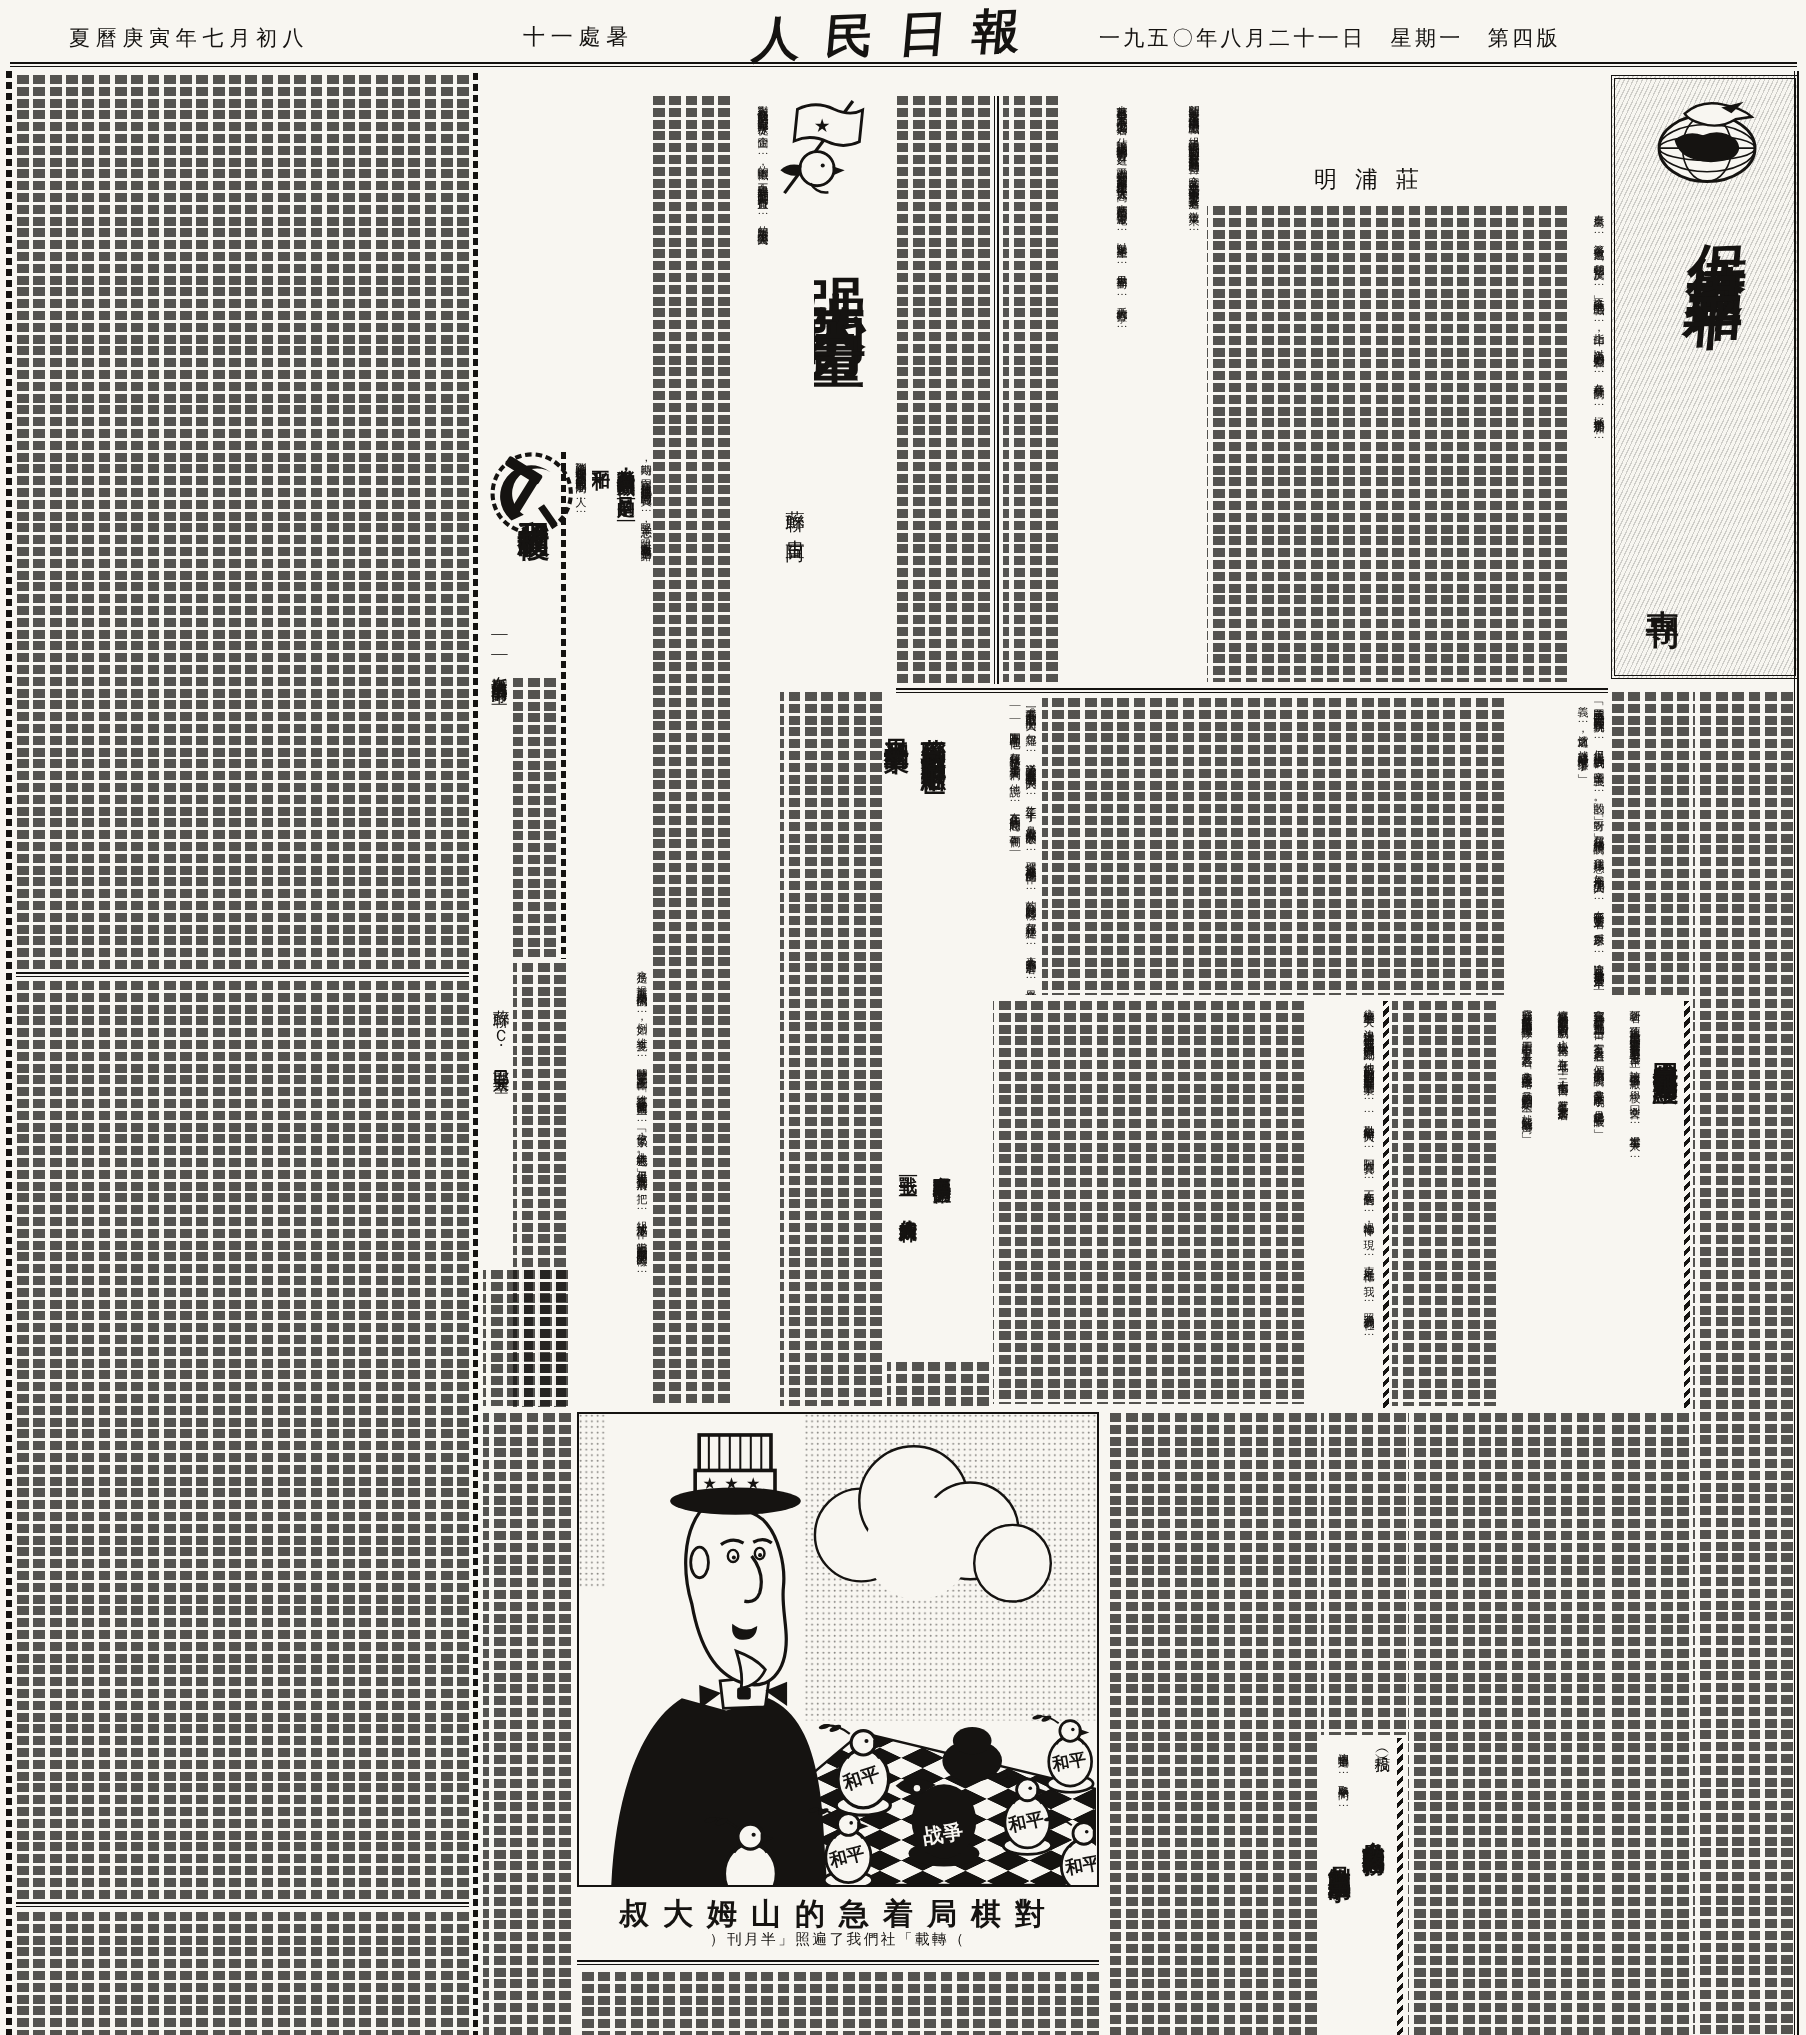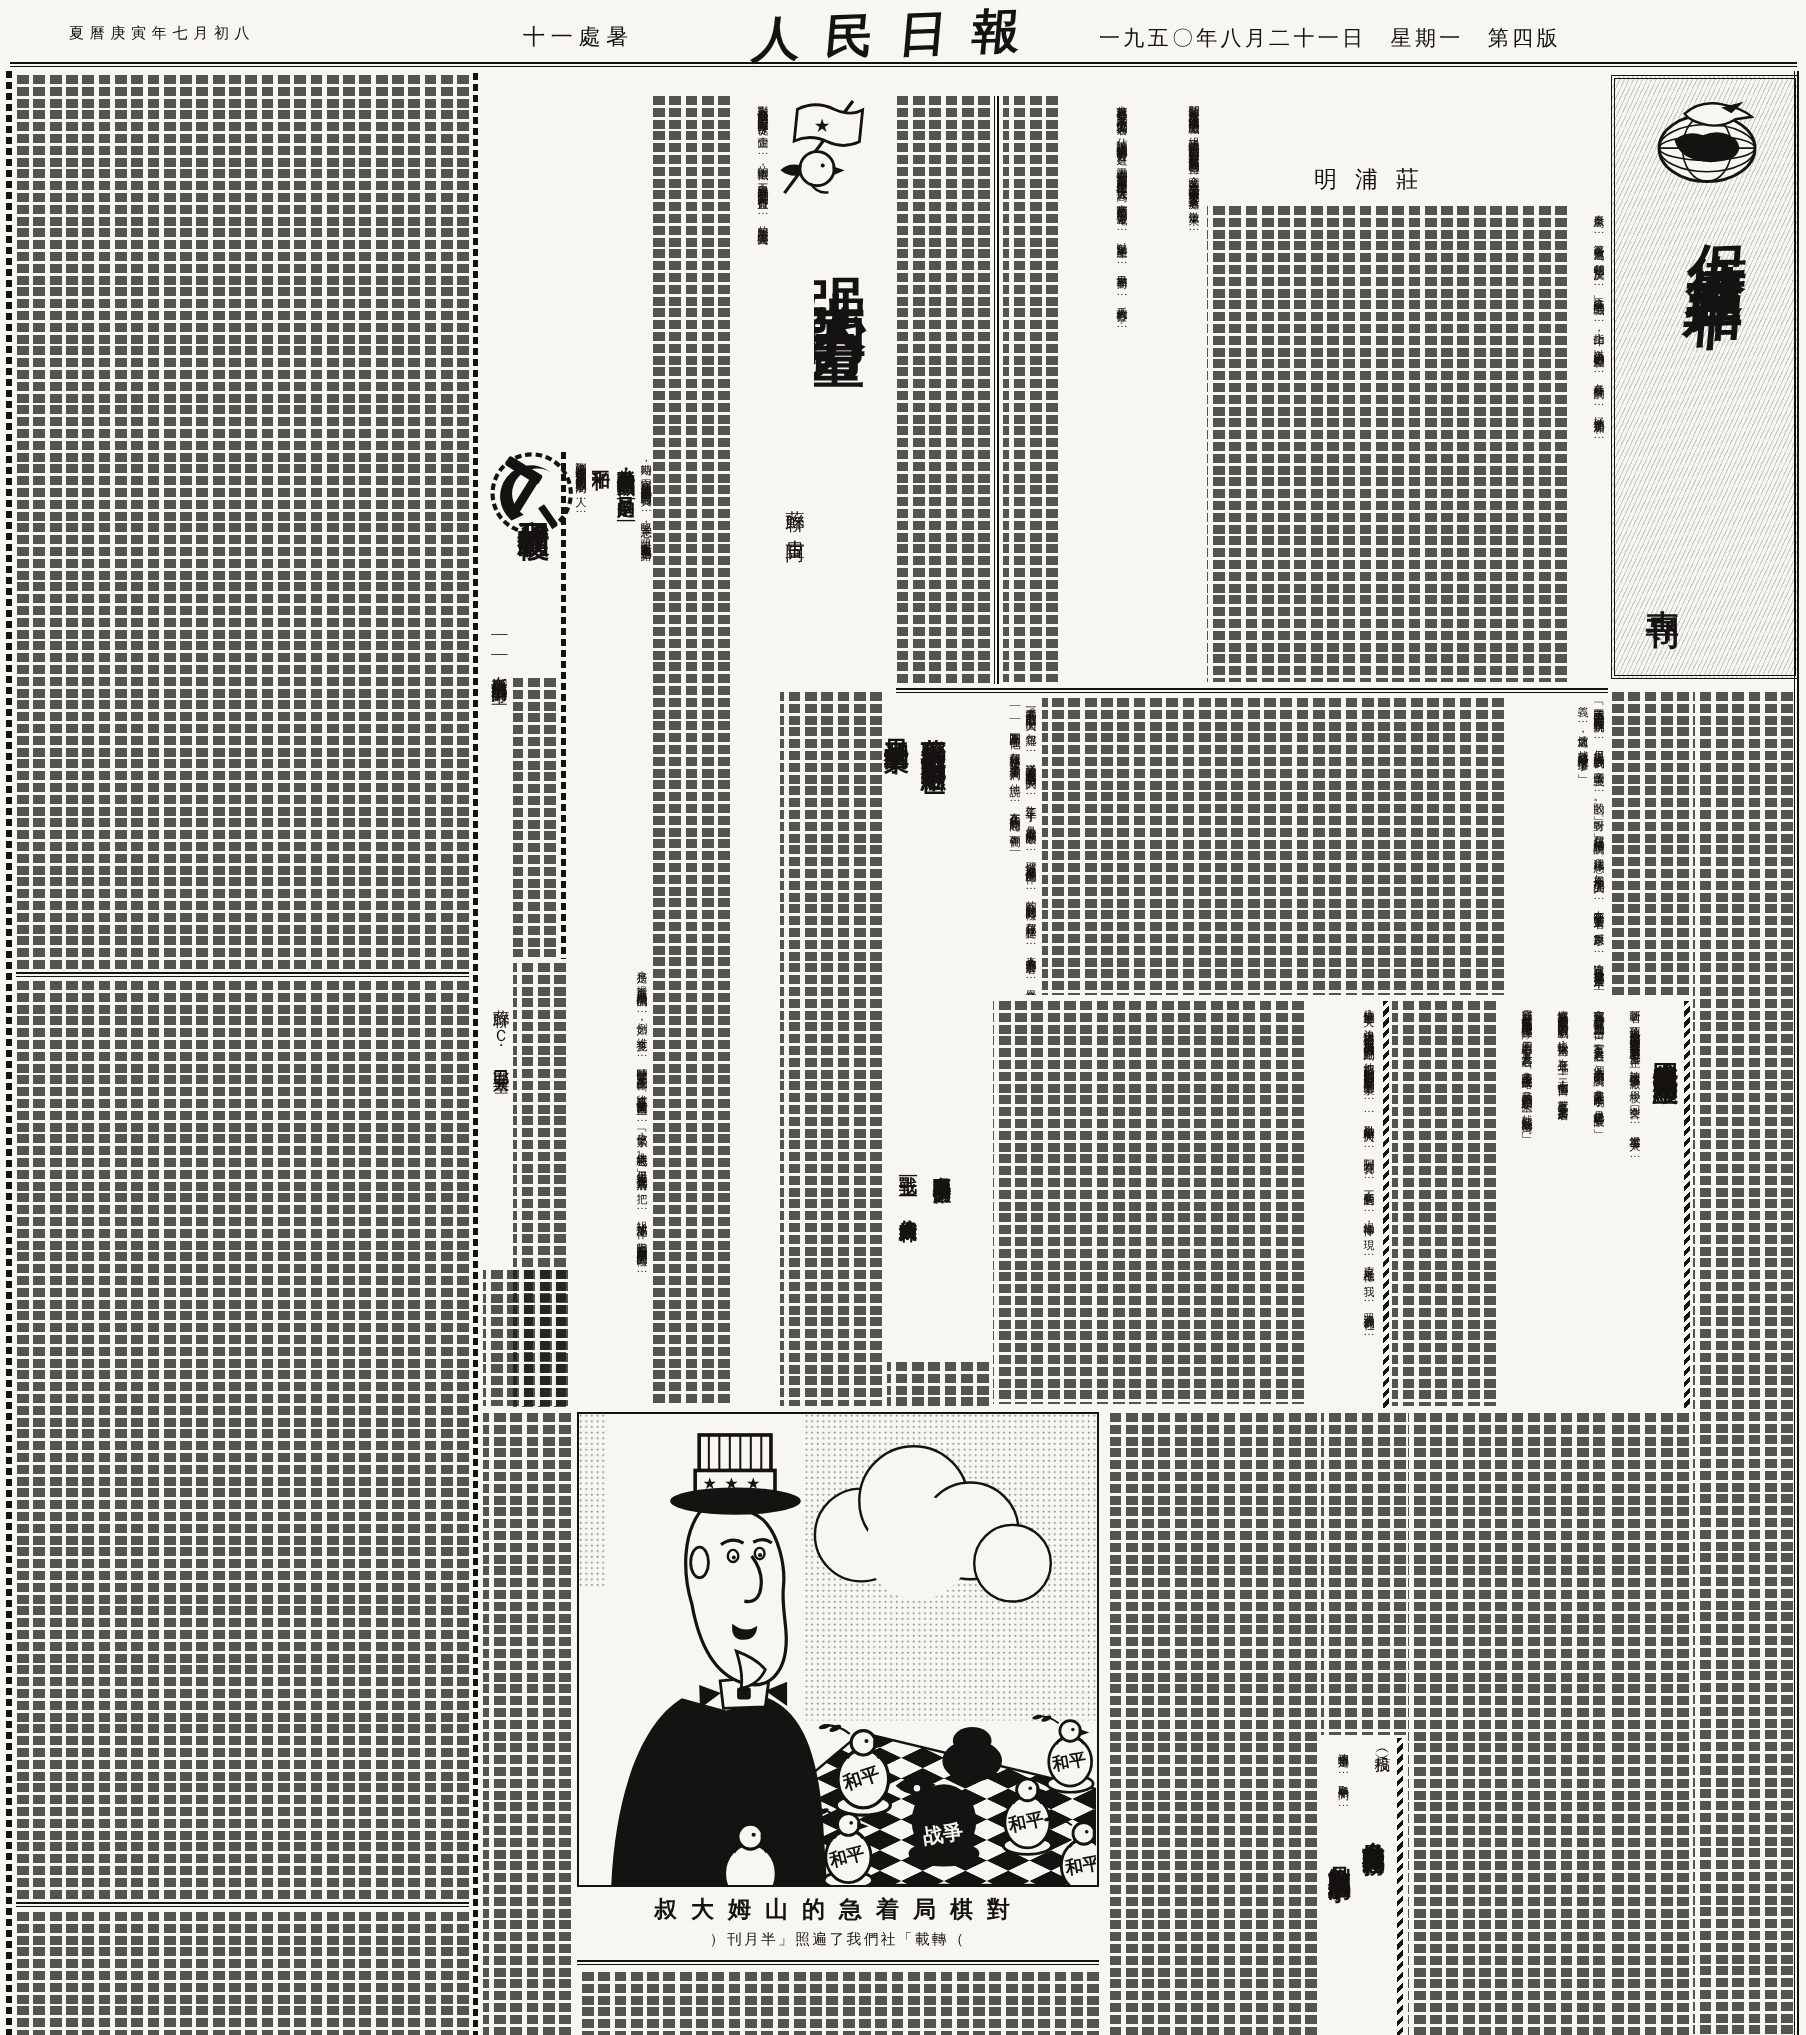--- a/index.html
+++ b/index.html
@@ -22,21 +22,21 @@
   .banner{border:4.1px double #151311;
       background-image:repeating-linear-gradient(115deg, rgba(21,19,17,.18) 0 1.2px, transparent 1.2px 4.1px);}
   .masthead{font-weight:bold;transform:skewX(-7deg) rotate(-2deg);}
   .nowrap{white-space:nowrap;font-family:Liberation Serif, serif;}
 </style>
 </head>
 <body>
 
 <div class="page">
 
-  <div class="abs" style="left:69px;top:23.6px;font-size:15px;letter-spacing:5.7px;">夏曆庚寅年七月初八</div>
+  <div class="abs" style="left:69px;top:23.6px;font-size:21px;letter-spacing:5.7px;">夏曆庚寅年七月初八</div>
   <div class="abs" style="left:523px;top:22px;font-size:22px;letter-spacing:5.7px;">十一處暑</div>
   <div class="abs masthead" style="left:753px;top:3.3px;font-size:48px;letter-spacing:25px;">人民日報</div>
   <div class="abs nowrap" style="left:1099px;top:23.6px;font-size:21px;letter-spacing:3.3px;">一九五〇年八月二十一日　星期一　第四版</div>
   <div class="abs hr2" style="left:10.2px;top:62px;width:1787px;"></div>
 
   <div class="abs vdash" style="left:5.7px;top:71px;width:6.5px;height:2438px;"></div>
   <div class="abs vr2" style="left:1794px;top:71px;height:2459px;"></div>
   <div class="abs vdash" style="left:473px;top:73px;width:5.3px;height:2459px;"></div>
 
   <div class="abs banner" style="left:1611px;top:75px;width:180px;height:596px;">
@@ -228,21 +228,21 @@
         <use href="#pawn" transform="translate(425,1140) scale(1.15)"></use>
         <text x="705" y="918" transform="rotate(-18 705 918)" text-anchor="middle" font-size="46" font-weight="bold" fill="#151311">和平</text>
         <text x="668" y="1112" transform="rotate(-14 668 1112)" text-anchor="middle" font-size="44" font-weight="bold" fill="#151311">和平</text>
         <text x="1112" y="1026" transform="rotate(-12 1112 1026)" text-anchor="middle" font-size="44" font-weight="bold" fill="#151311">和平</text>
         <text x="1218" y="876" transform="rotate(-10 1218 876)" text-anchor="middle" font-size="42" font-weight="bold" fill="#151311">和平</text>
         <text x="1252" y="1134" transform="rotate(-10 1252 1134)" text-anchor="middle" font-size="44" font-weight="bold" fill="#151311">和平</text>
         <text x="905" y="1058" transform="rotate(-8 905 1058)" text-anchor="middle" font-size="50" font-weight="bold" fill="#f8f6f1">战爭</text>
       </g>
     </svg>
   </div>
-  <div class="abs nowrap" style="left:611px;top:1894px;width:456px;text-align:center;font-size:23px;font-weight:bold;letter-spacing:14px;">叔大姆山的急着局棋對</div>
+  <div class="abs nowrap" style="left:611px;top:1894px;width:456px;text-align:center;font-size:30px;font-weight:bold;letter-spacing:14px;">叔大姆山的急着局棋對</div>
   <div class="abs nowrap" style="left:651px;top:1930px;width:374px;text-align:center;font-size:14.7px;letter-spacing:2.4px;">）刊月半」照遍了我們社「載轉（</div>
   <div class="abs hr2" style="left:577px;top:1960px;width:522px;"></div>
   <div class="abs greek" style="left:577px;top:1972px;width:522px;height:560px;"></div>
   <div class="abs greek" style="left:483px;top:1413px;width:88px;height:1119px;"></div>
 
   <div class="abs greek" style="left:16.3px;top:75px;width:453px;height:894px;"></div>
   <div class="abs hr2" style="left:16.3px;top:972px;width:453px;"></div>
   <div class="abs greek" style="left:16.3px;top:981px;width:453px;height:918px;"></div>
   <div class="abs hr2" style="left:16.3px;top:1902px;width:453px;"></div>
   <div class="abs greek" style="left:16.3px;top:1912px;width:453px;height:620px;"></div>

